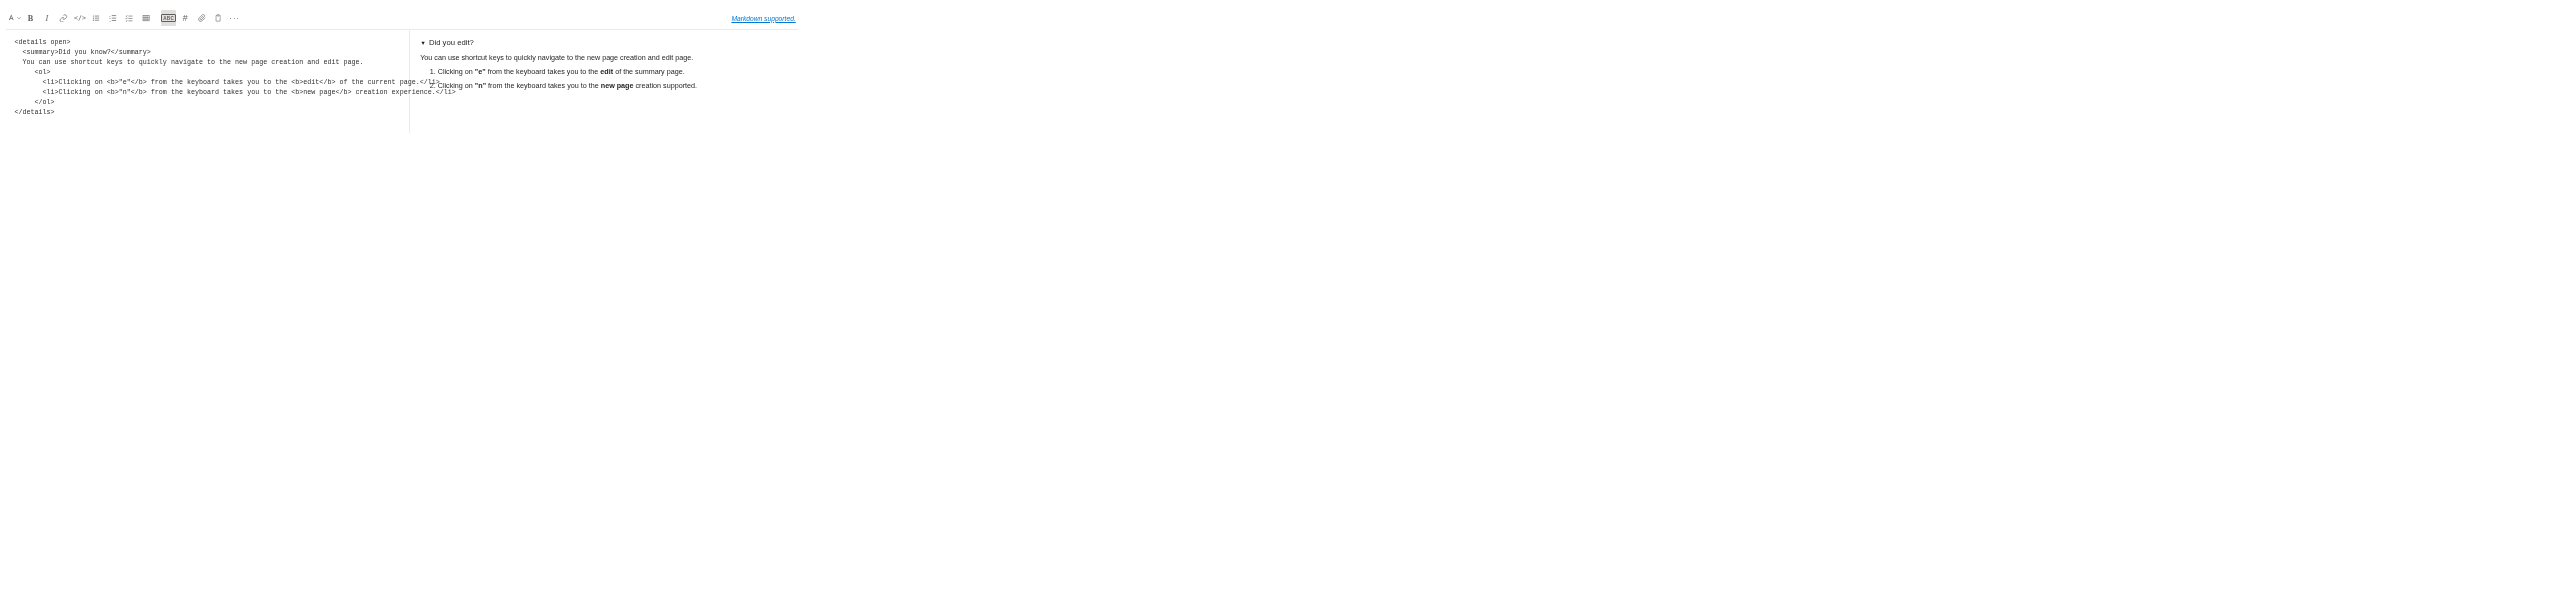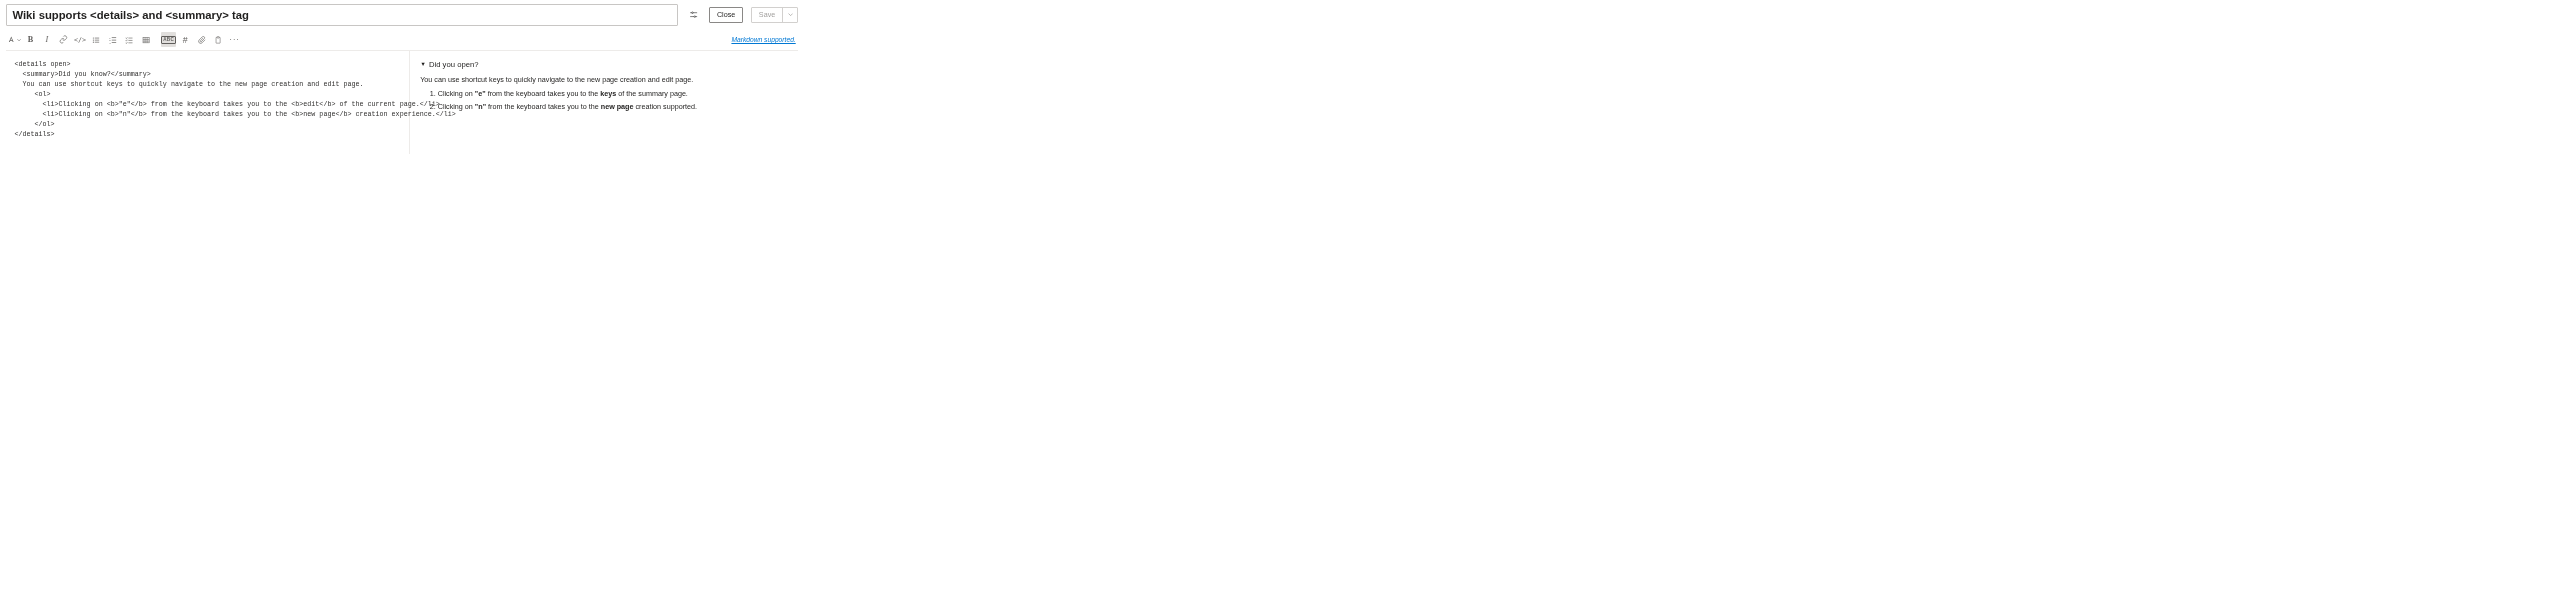--- a/index.html
+++ b/index.html
@@ -154,40 +154,20 @@
   .preview-pane p { margin-bottom: 3.1px; }
   .preview-pane ol { margin-left: 17.5px; }
   .preview-pane li { margin-bottom: 2.1px; }
   .preview-pane b { font-weight: 700; }
 </style>
 </head>
 <body>
 
 <div class="page">
 
-  <div class="title-row">
-    <input class="title-input" value="Wiki supports &lt;details&gt; and &lt;summary&gt; tag" style="">
-    <button class="settings-btn" title="Options">
-      <svg width="9.3" height="9.3" viewBox="0 0 24 24" fill="none" stroke="currentColor" stroke-width="1.6">
-        <line x1="3" y1="7" x2="21" y2="7"></line>
-        <circle cx="9" cy="7" r="2" fill="#fff"></circle>
-        <line x1="3" y1="17" x2="21" y2="17"></line>
-        <circle cx="15" cy="17" r="2" fill="#fff"></circle>
-      </svg>
-    </button>
-    <button class="close-btn">Close</button>
-    <div class="save-group">
-      <button class="save-btn">Save</button>
-      <button class="save-caret">
-        <svg width="5.2" height="5.2" viewBox="0 0 10 10" fill="none" stroke="currentColor" stroke-width="1.4">
-          <polyline points="1,3 5,7 9,3"></polyline>
-        </svg>
-      </button>
-    </div>
-  </div>
 
   <div class="toolbar-row">
     <div class="toolbar-left">
 
       <button class="tbtn">
         <svg width="9.3" height="9.3" viewBox="0 0 24 24" fill="currentColor">
           <path d="M11 4 L5 18 H7.2 L8.4 15 H13.6 L14.8 18 H17 L11 4 Z M9.1 13 L11 7.8 L12.9 13 Z"></path>
         </svg>
           <svg width="4.1" height="4.1" viewBox="0 0 10 10" stroke="currentColor" fill="none" stroke-width="1.4">
             <polyline points="1,3 5,7 9,3"></polyline>
@@ -294,26 +274,26 @@
 <span>  You can use shortcut keys to quickly navigate to the new page creation and edit page.</span>
 <span>     &lt;ol&gt;</span>
 <span>       &lt;li&gt;Clicking on &lt;b&gt;"e"&lt;/b&gt; from the keyboard takes you to the &lt;b&gt;edit&lt;/b&gt; of the current page.&lt;/li&gt;</span>
 <span>       &lt;li&gt;Clicking on &lt;b&gt;"n"&lt;/b&gt; from the keyboard takes you to the &lt;b&gt;new page&lt;/b&gt; creation experience.&lt;/li&gt;</span>
 <span>     &lt;/ol&gt;</span>
 <span>&lt;/details&gt;</span></div>
 
     <div class="preview-pane">
       <details open="">
         <summary>
-          <span class="tri">▼</span><span>Did you open?</span>
+          <span class="tri">▼</span><span>Did you edit?</span>
         </summary>
         <p>You can use shortcut keys to quickly navigate to the new page creation and edit page.</p>
         <ol>
           <li>
-            <span>Clicking on </span><b>"e"</b><span> from the keyboard takes you to the </span><b>keys</b><span> of the summary page.</span>
+            <span>Clicking on </span><b>"e"</b><span> from the keyboard takes you to the </span><b>edit</b><span> of the summary page.</span>
           </li>
           <li>
             <span>Clicking on </span><b>"n"</b><span> from the keyboard takes you to the </span><b>new page</b><span> creation supported.</span>
           </li>
         </ol>
       </details>
     </div>
 
   </div>
 </div>

